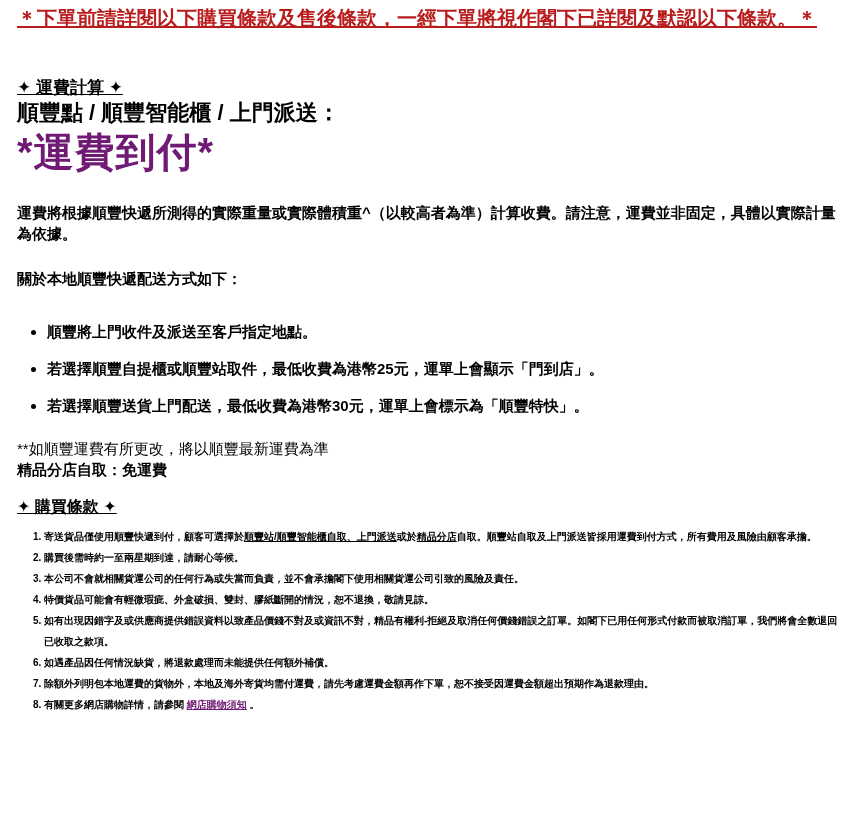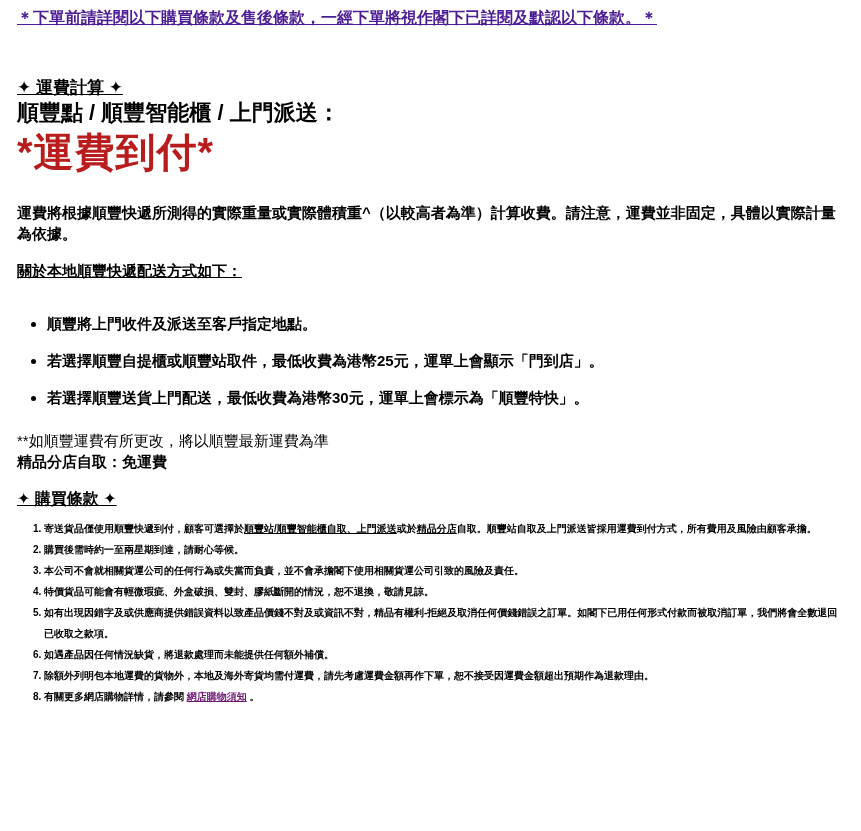--- a/index.html
+++ b/index.html
@@ -13,54 +13,54 @@
     width: 861px;
     height: 831px;
     overflow: hidden;
   }
   .page {
     padding: 9px 16px 0 17px;
   }
   p, h2, div.block, ul, ol { margin: 0; }
 
   .top-notice {
-    font-size: 16px;
+    font-size: 20px;
     font-weight: 700;
     line-height: 18px;
-    color: #4c1d95;
+    color: #b91c1c;
     text-decoration: underline;
   }
   .section-heading {
     margin-top: 50px;
     font-size: 17px;
     font-weight: 700;
     line-height: 21px;
     text-decoration: underline;
   }
   .sub-heading {
     margin-top: 4px;
     font-size: 22px;
     font-weight: 700;
     line-height: 30px;
   }
   .big-highlight {
     margin-top: 27px;
     font-size: 40px;
     font-weight: 700;
     line-height: 48px;
-    color: #b91c1c;
+    color: #701a75;
     letter-spacing: 1px;
   }
   .body-bold {
     margin-top: 26px;
     font-size: 15px;
     font-weight: 700;
     line-height: 21px;
   }
-  .delivery-intro { margin-top: 16px; text-decoration: underline; }
+  .delivery-intro { margin-top: 24px; }
   .delivery-list {
     margin-top: 32px;
     padding-left: 30px;
     list-style: disc;
   }
   .delivery-list li {
     font-size: 15px;
     font-weight: 700;
     line-height: 21px;
     margin-bottom: 16px;

